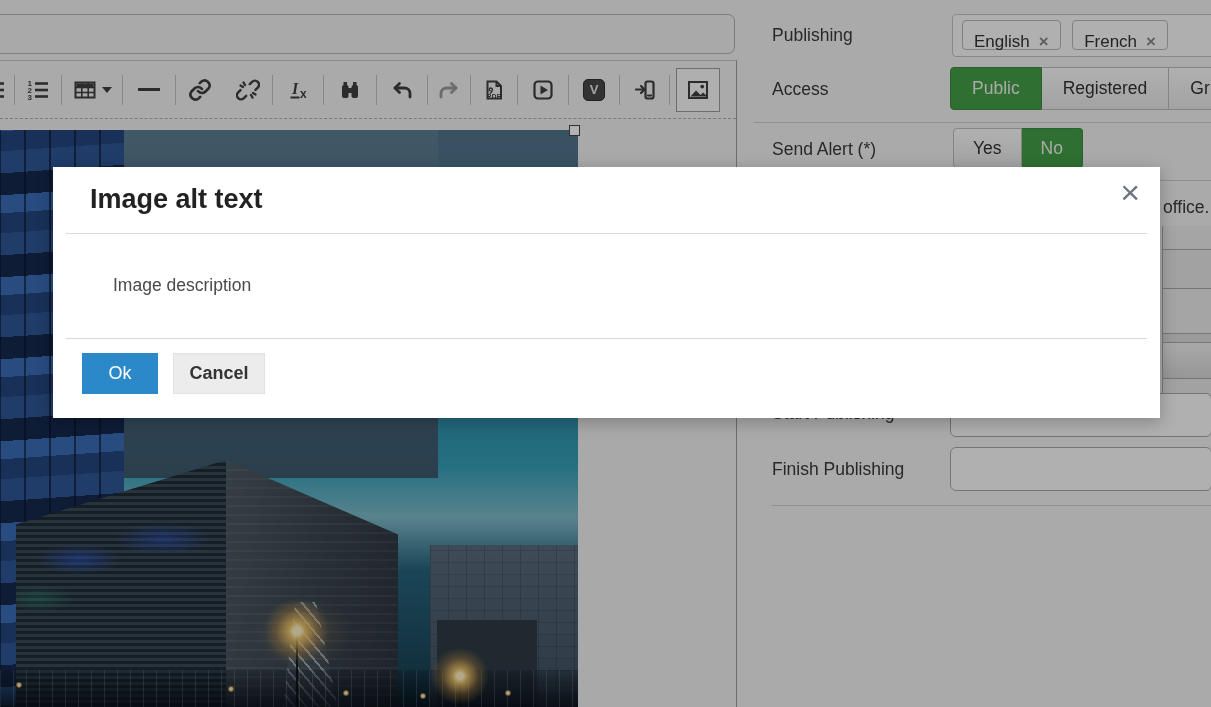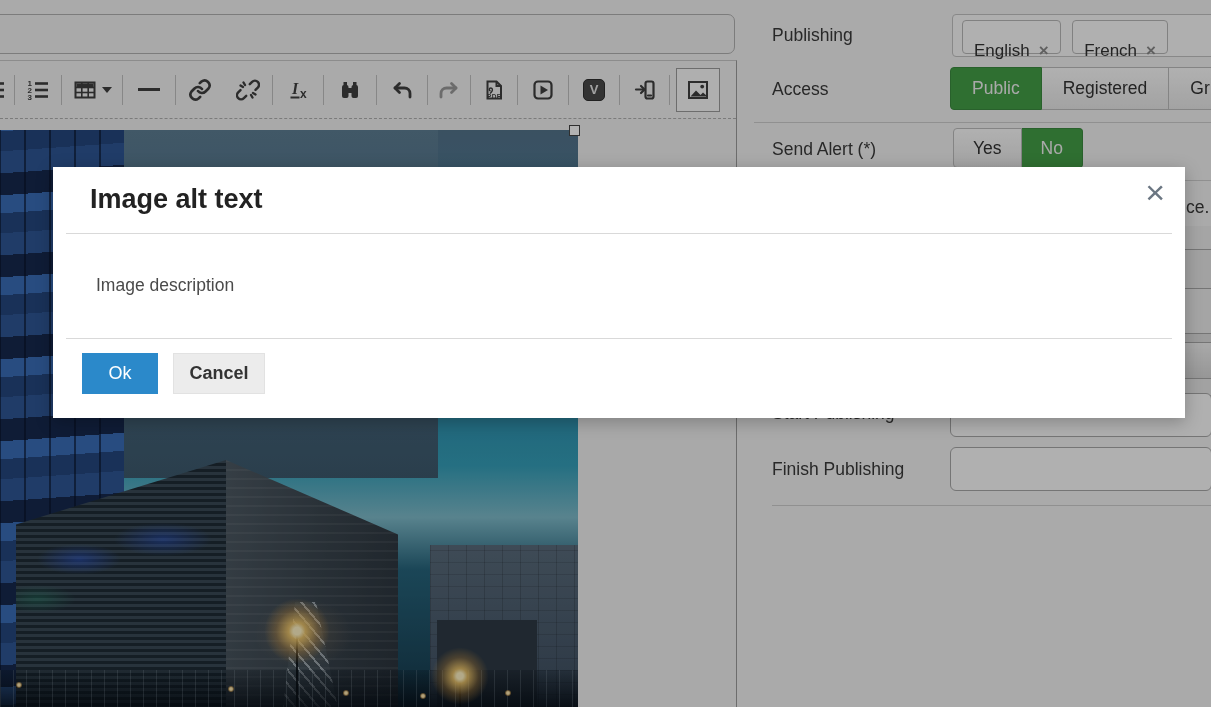--- a/index.html
+++ b/index.html
@@ -74,45 +74,45 @@
   .dot{position:absolute;width:6px;height:6px;border-radius:50%;
     background:radial-gradient(circle,#ffe9b0 0 30%, rgba(255,190,90,.5) 60%, transparent 100%);}
 
   .handle{position:absolute;left:569px;top:125px;width:11px;height:11px;background:#fff;border:1px solid #444;z-index:5;box-sizing:border-box;}
 
   
   .sidebar{position:absolute;left:737px;top:0;width:474px;height:707px;background:#f4f4f4;overflow:hidden;}
   .side-label{position:absolute;left:35px;font-size:17.5px;color:#3a3a3a;white-space:nowrap;}
   .tags-box{position:absolute;left:215px;top:14px;width:266px;height:43px;background:#fbfbfb;
     border:1px solid #c3c3c3;border-radius:4px;box-sizing:border-box;white-space:nowrap;padding-left:9px;}
-  .tag{display:inline-block;height:30px;line-height:28px;margin:5px 7px 0 0;padding:16px 11px;
+  .tag{display:inline-block;height:30px;line-height:28px;margin:5px 7px 0 0;padding:7px 11px;
     background:#fcfcfc;border:1px solid #b9b9b9;border-radius:4px;font-size:17px;color:#333;box-sizing:border-box;}
   .tag .rm{color:#8a8a8a;font-weight:bold;margin-left:9px;cursor:pointer;}
   .btn-group{position:absolute;display:flex;}
   .bg-btn{height:43px;display:flex;align-items:center;padding:0 21px;font-size:17.5px;color:#333;
     background:linear-gradient(#fdfdfd,#e9e9e9);border:1px solid #bdbdbd;border-left-width:0;box-sizing:border-box;white-space:nowrap;}
   .btn-group .bg-btn:first-child{border-left-width:1px;border-radius:4px 0 0 4px;text-align:right;}
   .btn-group .bg-btn:last-child{border-radius:0 4px 4px 0;}
   .bg-btn.sel{background:#44a047;color:#f2f2f2;border-color:#3c8c3f;}
   .alert-group .bg-btn{height:40px;padding:0 19px;}
   .divider{position:absolute;height:1px;background:#cfcfcf;}
   .frag{position:absolute;left:426px;top:197px;font-size:17.5px;color:#3a3a3a;}
   .list-strip{position:absolute;left:425px;top:226px;width:49px;border-left:1px solid #adadad;box-sizing:border-box;}
   .list-strip .row{border-bottom:1px solid #a8a8a8;}
   .side-input{position:absolute;left:213px;width:262px;height:44px;background:#fdfdfd;
     border:1px solid #a8a8a8;border-radius:6px;box-sizing:border-box;font-size:17px;color:#333;padding:0 10px;}
 
   
   .backdrop{position:absolute;inset:0;background:rgba(0,0,0,0.30);z-index:40;}
   .modal{position:absolute;left:53px;top:167px;width:1107px;height:251px;background:#fff;z-index:50;
-    box-shadow:0 4px 16px rgba(0,0,0,.25);padding-left:25px;}
+    box-shadow:0 4px 16px rgba(0,0,0,.25);}
   .modal-title{position:absolute;left:37px;top:17px;font-size:27px;font-weight:bold;color:#222;}
   .modal-close{position:absolute;right:20px;top:8px;font-size:34px;font-weight:300;color:#6b7682;cursor:pointer;line-height:1;}
   .m-div{position:absolute;left:13px;right:13px;height:1px;background:#d9d9d9;}
-  .m-label{position:absolute;left:43px;top:97px;height:42px;line-height:42px;font-size:17.5px;color:#4a4a4a;}
+  .m-label{position:absolute;left:60px;top:97px;height:42px;line-height:42px;font-size:17.5px;color:#4a4a4a;}
   .m-input{position:absolute;left:254px;top:97px;width:786px;height:40px;border:1px solid #c6c6c6;
     padding:0 10px;font-size:17.5px;color:#3e3e3e;font-family:"Liberation Sans",sans-serif;background:#fff;}
   .m-btn{position:absolute;top:186px;height:41px;border:none;font-size:18px;cursor:pointer;
     font-family:"Liberation Sans",sans-serif;}
   .btn-ok{left:29px;width:76px;background:#2b89ca;color:#fff;}
   .btn-cancel{left:120px;width:92px;background:#ececec;color:#333;border:1px solid #e2e2e2;box-sizing:border-box;font-weight:bold;}
 </style>
 </head>
 <body>
 

